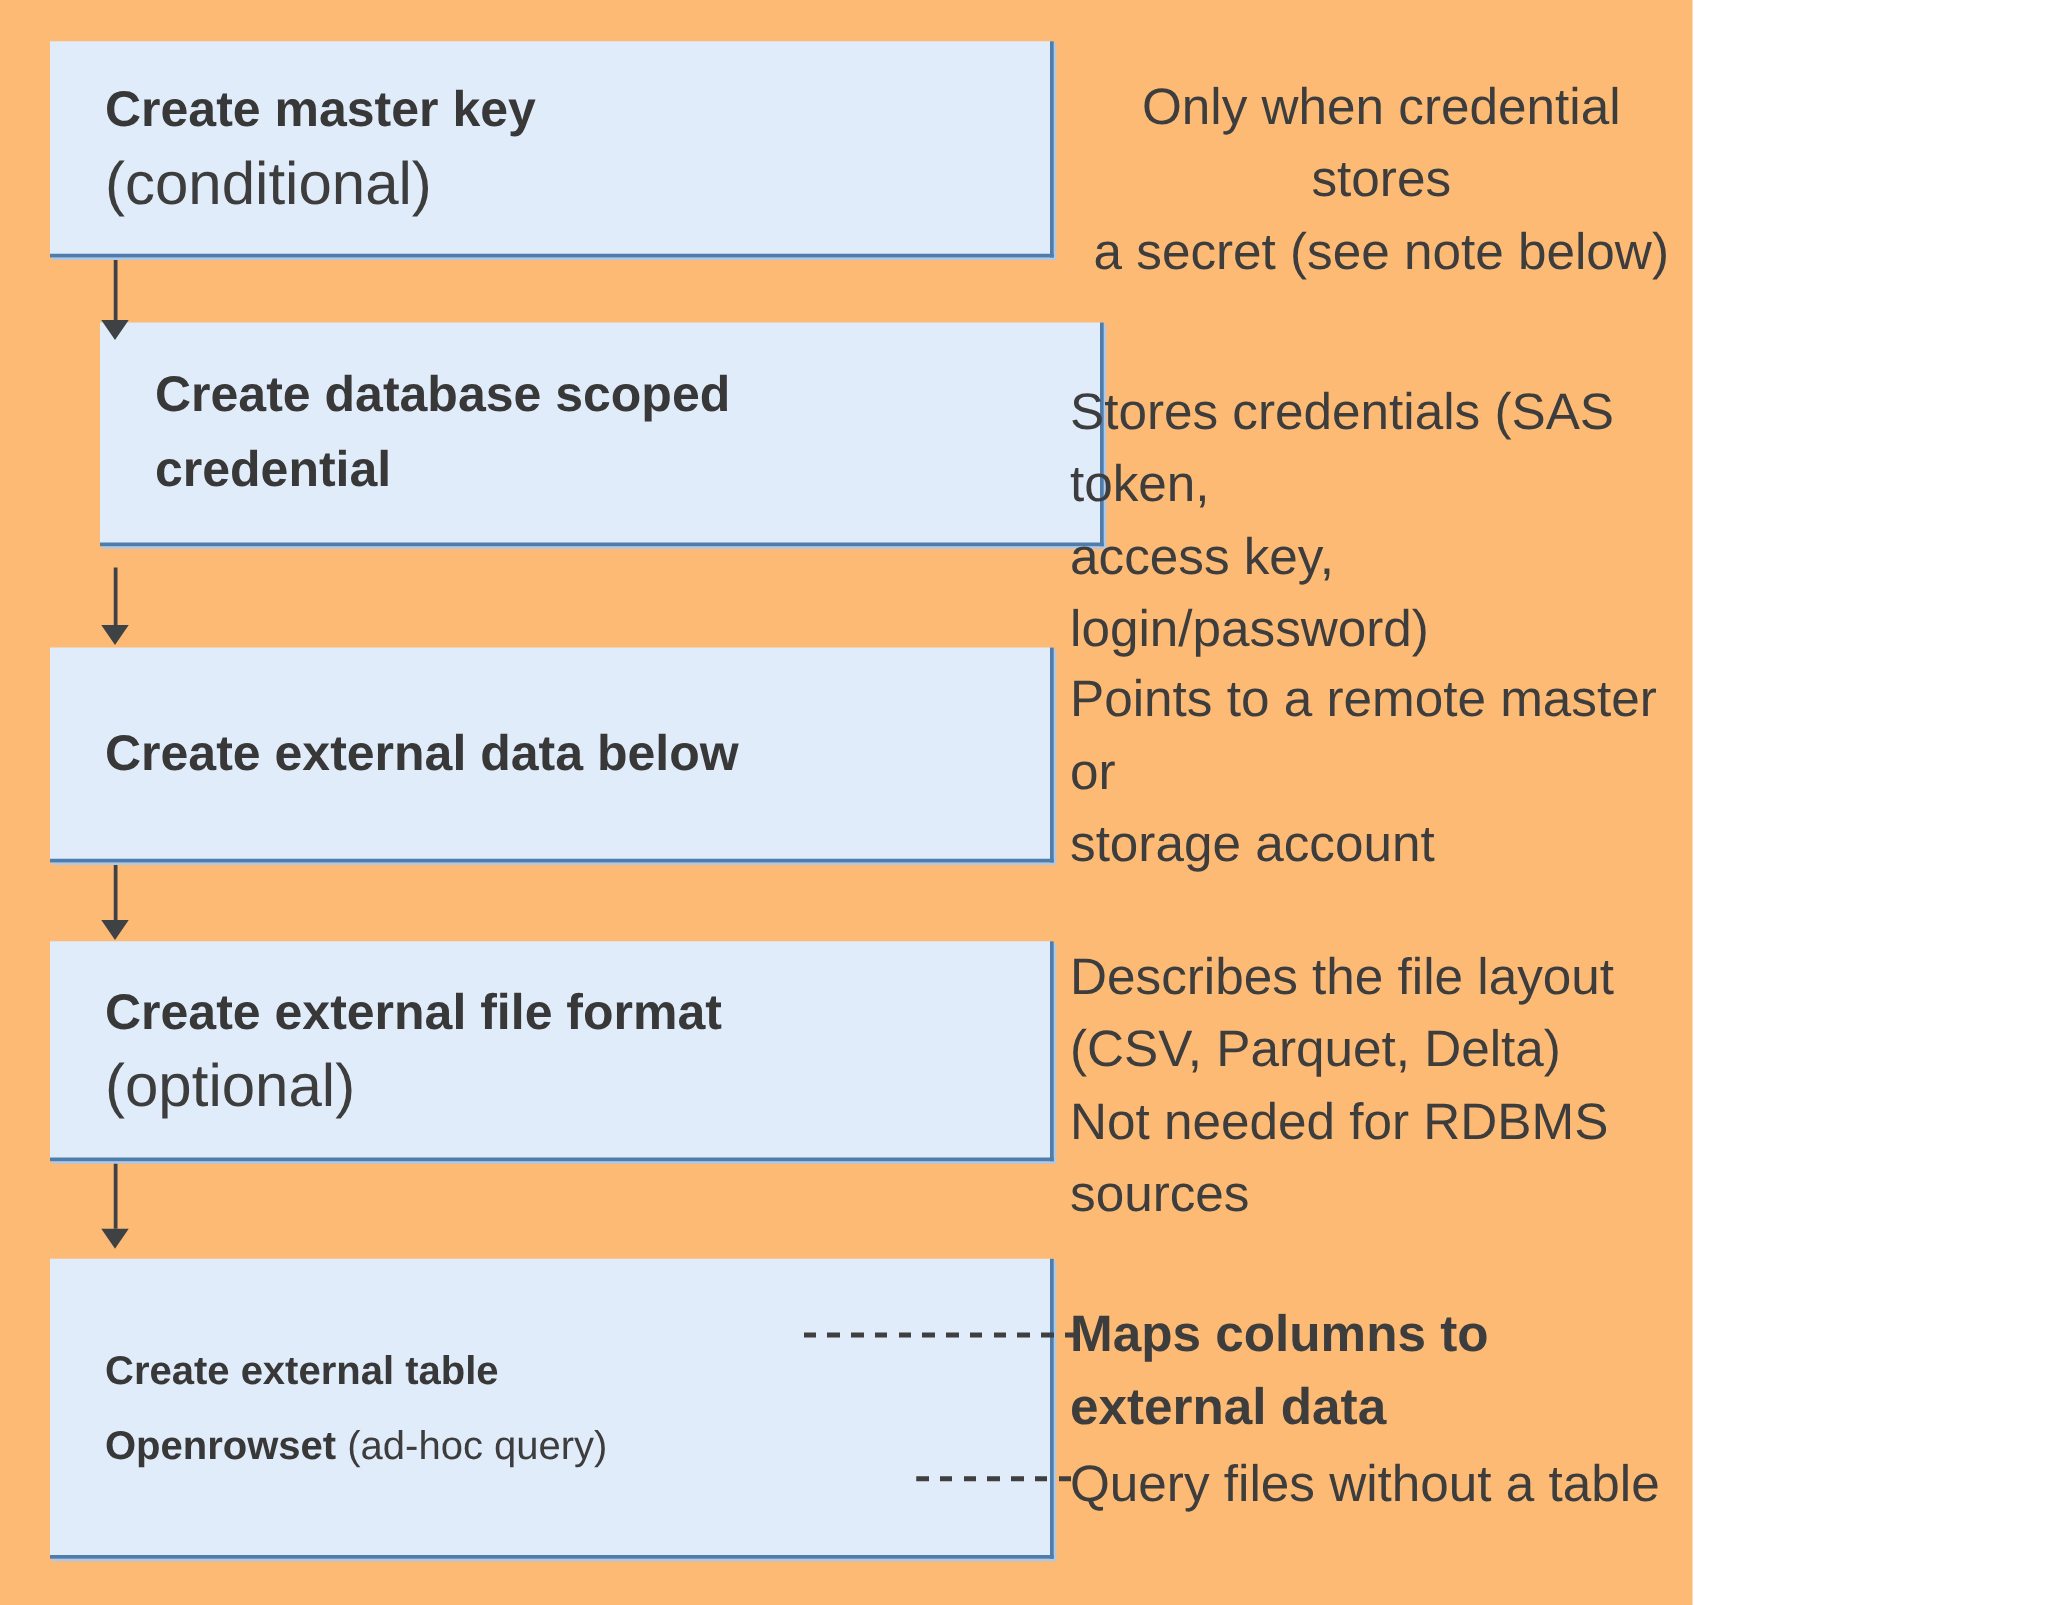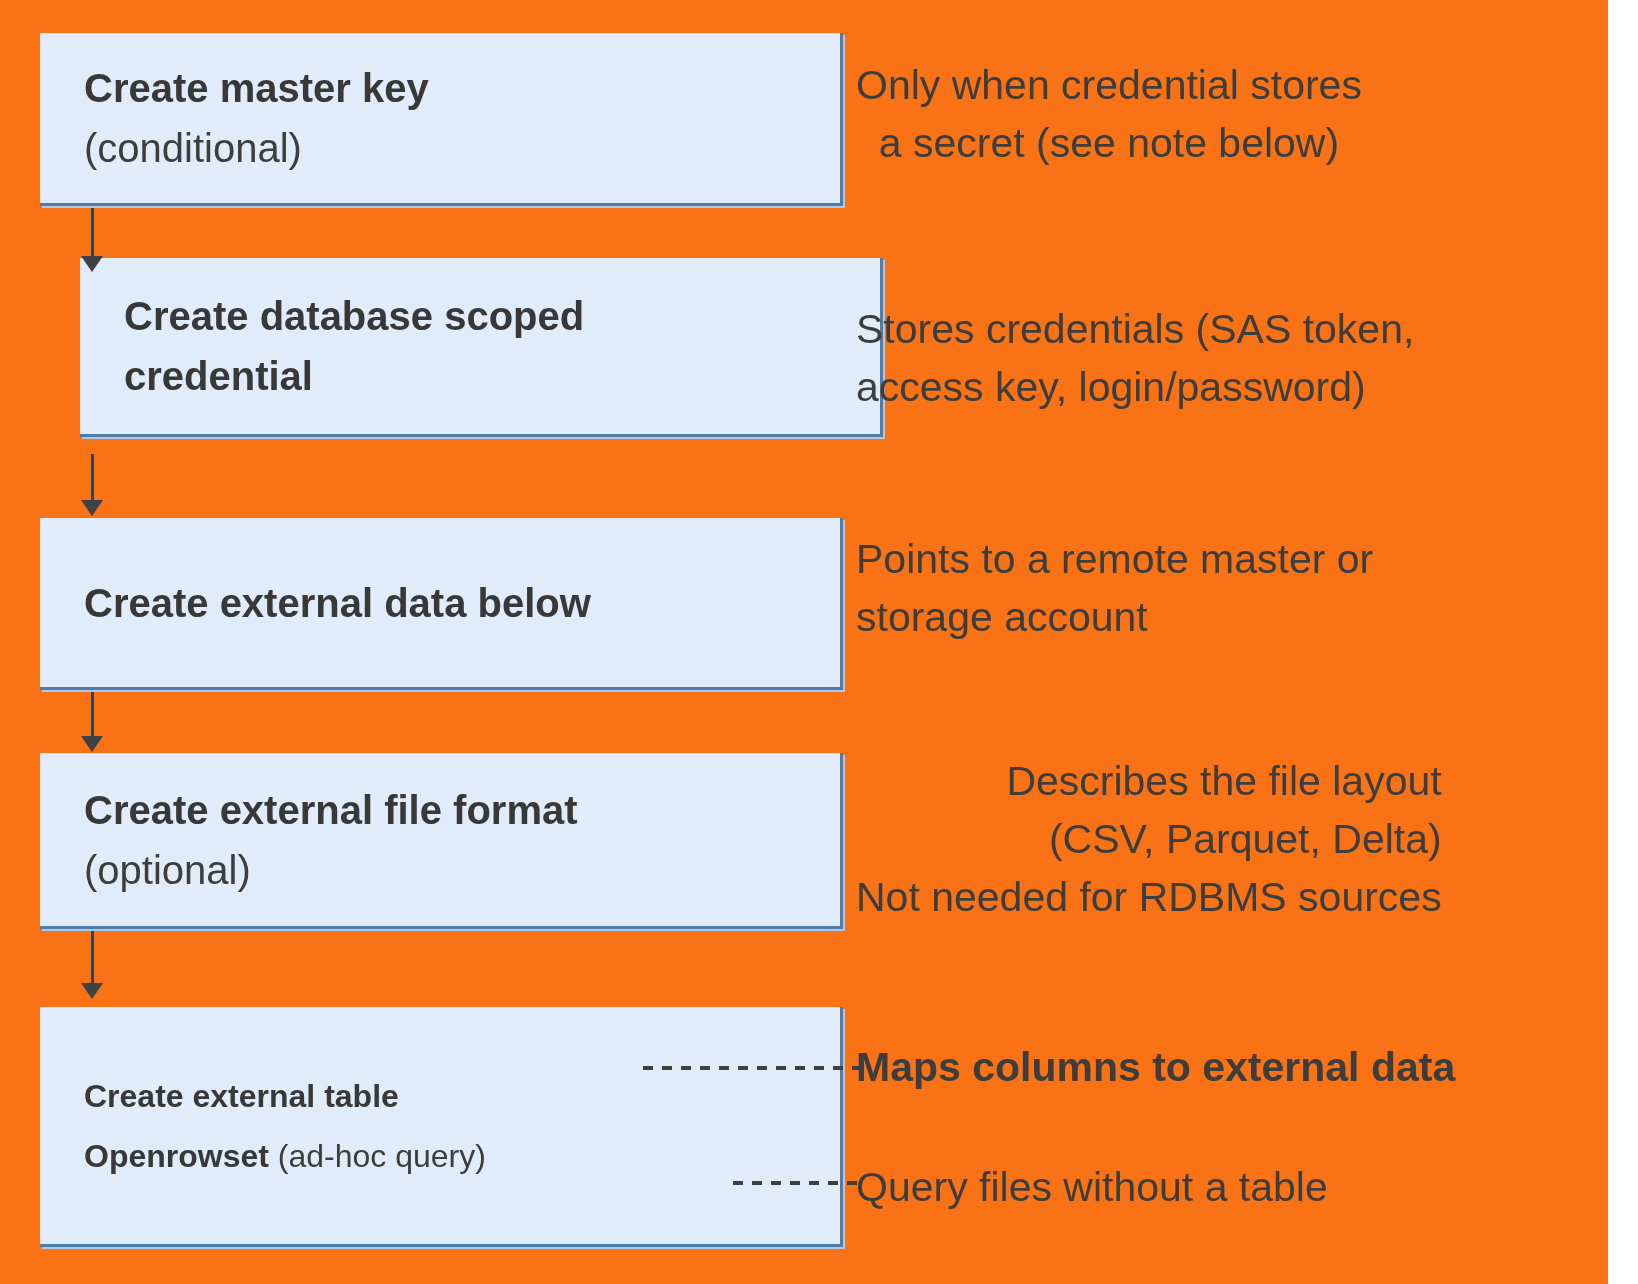--- a/index.html
+++ b/index.html
@@ -1,29 +1,29 @@
 <!DOCTYPE html>
 <html><head>
 <meta charset="utf-8">
 <style>
   html,body{margin:0;padding:0;background:#ffffff;}
   .canvas{
-    position:relative;width:1608px;height:1284px;background:#f97316;
+    position:relative;width:1354px;height:1284px;background:#fdba74;
     font-family:"Liberation Sans", sans-serif;overflow:hidden;
   }
   .box{
     position:absolute;left:40px;width:803px;box-sizing:border-box;
     background:#e1ecfa;
     border-right:3px solid #4e7cab;border-bottom:3px solid #4e7cab;
     box-shadow:2px 2px 0 #aec8e6;
     display:flex;flex-direction:column;justify-content:center;
     padding-left:44px;color:#383838;
   }
   .box-title{font-weight:bold;font-size:40px;line-height:60px;white-space:pre-line;}
-  .box-sub{font-weight:normal;font-size:40px;line-height:60px;color:#3d3d3d;}
+  .box-sub{font-weight:normal;font-size:48px;line-height:60px;color:#3d3d3d;}
   .box-line{font-size:32px;line-height:60px;color:#3d3d3d;}
   .bold{font-weight:bold;color:#383838;}
   .ann{
     position:absolute;left:856px;font-size:41px;line-height:58px;
     color:#3d3d3d;white-space:pre-line;
   }
   .arrow{
     position:absolute;left:81px;width:22px;
     display:flex;flex-direction:column;align-items:center;
   }
@@ -86,19 +86,19 @@
 
   <div class="dash" style="top:1066px;left:643px;width:220px;"></div>
   <div class="dash" style="top:1181px;left:733px;width:130px;"></div>
 
   <div class="ann" style="top:56px;text-align:center;">Only when credential stores
 a secret (see note below)</div>
   <div class="ann" style="top:300px;">Stores credentials (SAS token,
 access key, login/password)</div>
   <div class="ann" style="top:530px;">Points to a remote master or
 storage account</div>
-  <div class="ann" style="top:752px;text-align:right;">Describes the file layout
+  <div class="ann" style="top:752px;">Describes the file layout
 (CSV, Parquet, Delta)
 Not needed for RDBMS sources</div>
   <div class="ann" style="top:1038px;font-weight:bold;">Maps columns to external data</div>
   <div class="ann" style="top:1158px;">Query files without a table</div>
 
 </div>
 
 </body></html>

